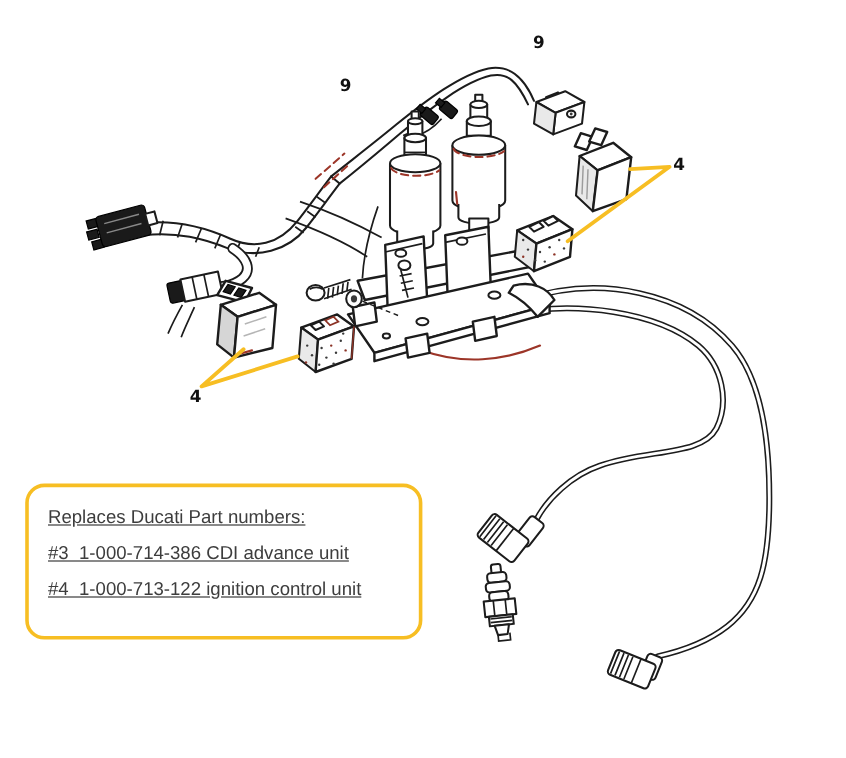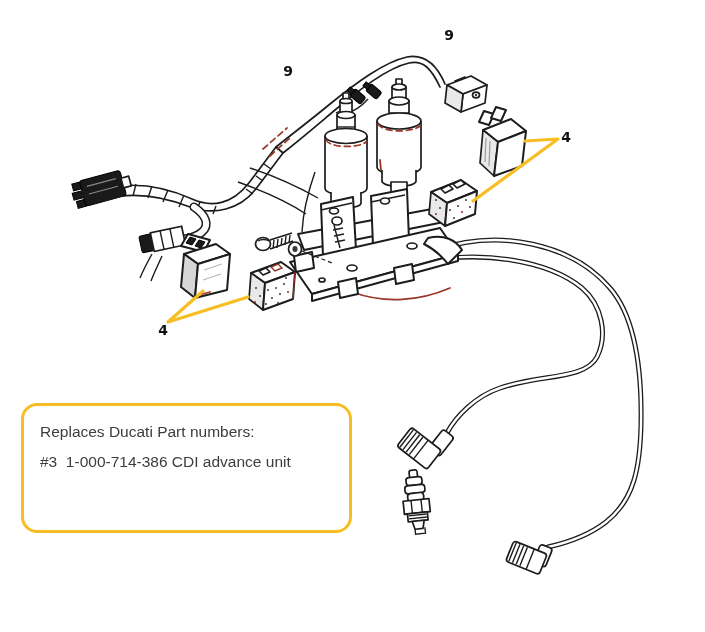--- a/index.html
+++ b/index.html
@@ -31,21 +31,21 @@
   .dashlead{fill:none;stroke:var(--line);stroke-width:1.2;stroke-dasharray:4 3;}
   .dot{fill:#3a3a3a;}
   .rdot{fill:#8c3326;}
   .pointer{fill:none;stroke:var(--yellow);stroke-width:3.2;stroke-linecap:round;stroke-linejoin:round;}
   .plabel{font:700 14px "DejaVu Sans", sans-serif;fill:var(--label);text-anchor:middle;}
   .callout{
     position:absolute;left:21px;top:403px;width:331px;height:130px;box-sizing:border-box;
     border:3px solid var(--yellow);border-radius:16px;background:#ffffff;
     padding:11px 16px 0 16px;color:var(--text);
   }
-  .callout p{margin:0;font-size:15.5px;line-height:30px;white-space:pre;}
+  .callout p{margin:0;font-size:15.5px;line-height:30px;white-space:pre;text-decoration:underline;}
 </style>
 </head>
 <body>
 
 <div class="stage">
 <svg width="705" height="632" viewBox="0 0 705 632">
 
   <g>
     <path class="redline" d="M352,292 C385,304 420,301 450,288"></path>
   </g>
@@ -277,14 +277,15 @@
 
   <text class="plabel" x="288" y="76">9</text>
   <text class="plabel" x="449" y="40">9</text>
   <text class="plabel" x="163" y="335">4</text>
   <text class="plabel" x="566" y="142">4</text>
 </svg>
 
 <div class="callout">
   <p>Replaces Ducati Part numbers:</p>
   <p>#3  1-000-714-386 CDI advance unit</p>
+  <p>#4  1-000-713-122 ignition control unit</p>
 </div>
 </div>
 
 </body></html>

